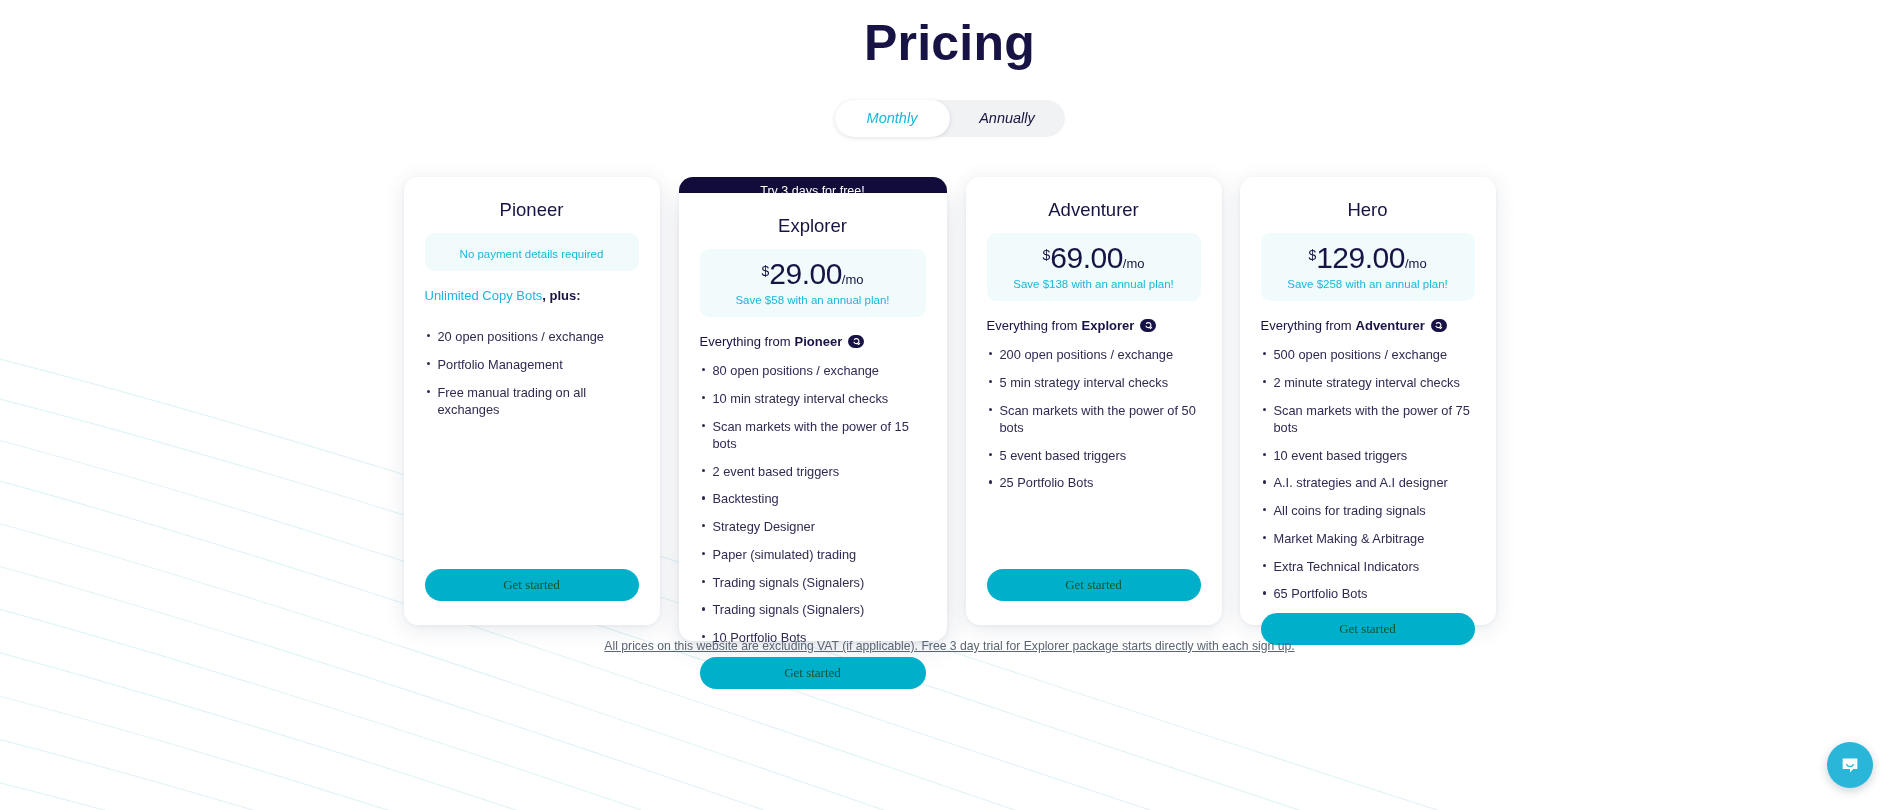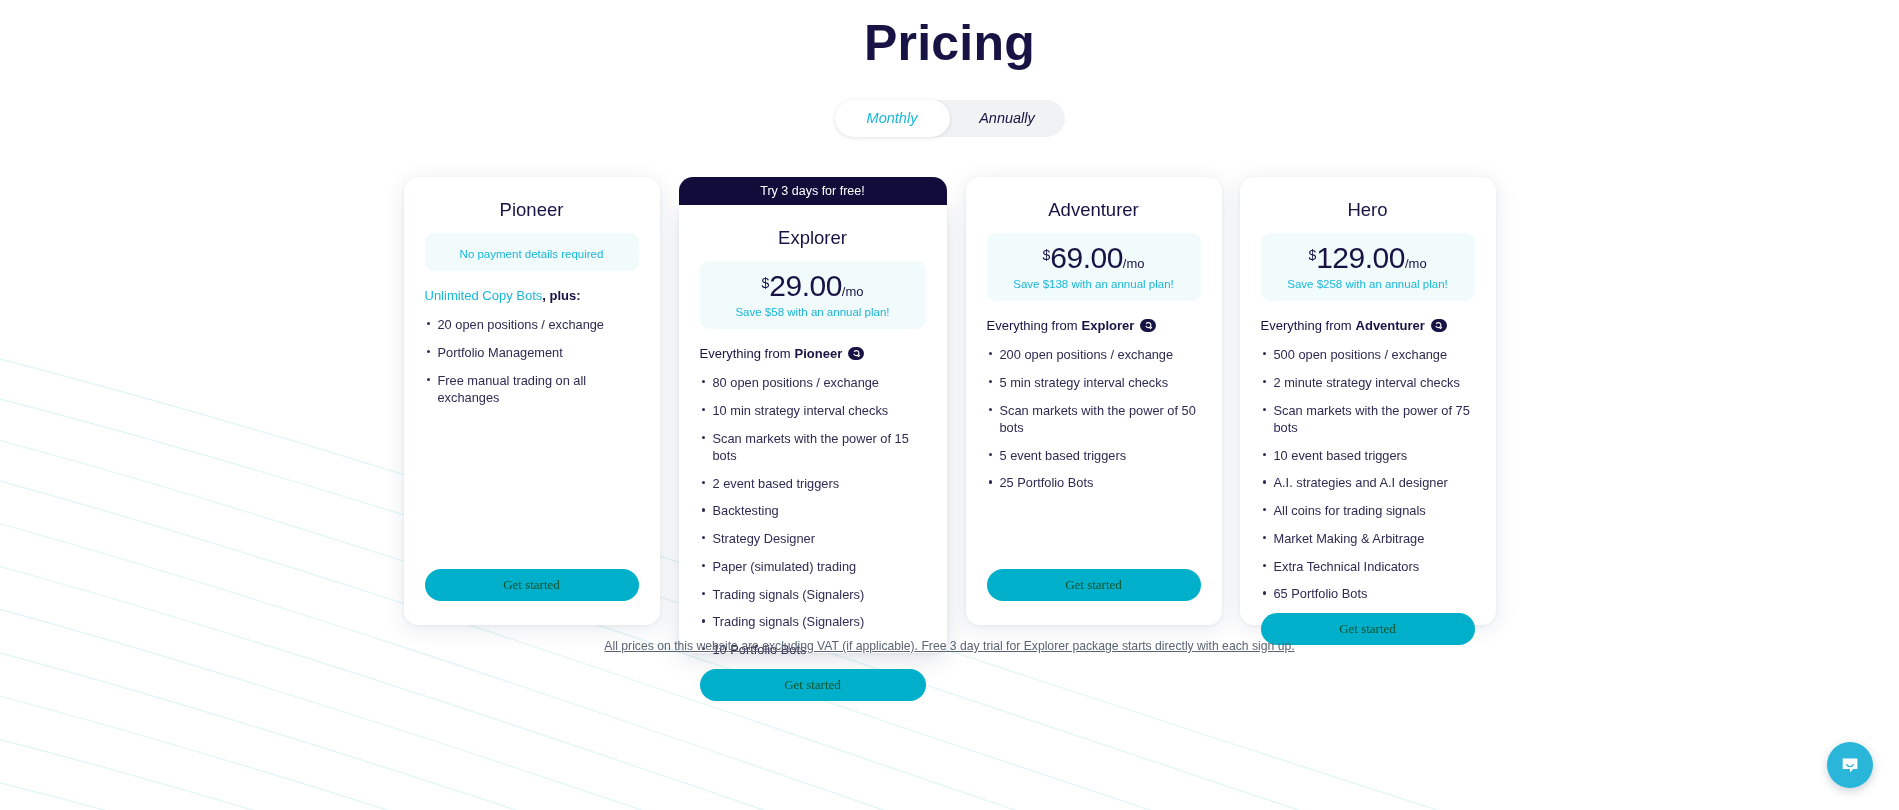--- a/index.html
+++ b/index.html
@@ -91,21 +91,21 @@
     width: 256px;
     margin: 0 9px;
   }
   .card-slot.featured { width: 268px; margin: 0 10px; }
 
   .promo-banner {
     background: #110c3a;
     color: #ffffff;
     font-size: 12.5px;
     text-align: center;
-    height: 28px;
+    height: 16px;
     line-height: 28px;
     border-radius: 14px 14px 0 0;
     position: relative;
     z-index: 1;
   }
 
   .card {
     background: #ffffff;
     border-radius: 14px;
     box-shadow: 0 4px 22px rgba(24,40,80,.10), 0 1px 4px rgba(24,40,80,.05);
@@ -177,21 +177,21 @@
     height: 13px;
     border-radius: 7px;
     background: #171344;
     margin-left: 6px;
     flex: none;
   }
   .inherit-badge svg { display: block; }
 
   .copybots-line {
     font-size: 13px;
-    margin-bottom: 13px;
+    margin-bottom: 25px;
     color: #171344;
   }
   .copybots-line .cyan { color: #19b7d9; }
   .copybots-line .dark { font-weight: 700; }
 
   .features { list-style: none; }
   .features li {
     position: relative;
     padding-left: 13px;
     font-size: 12.8px;

